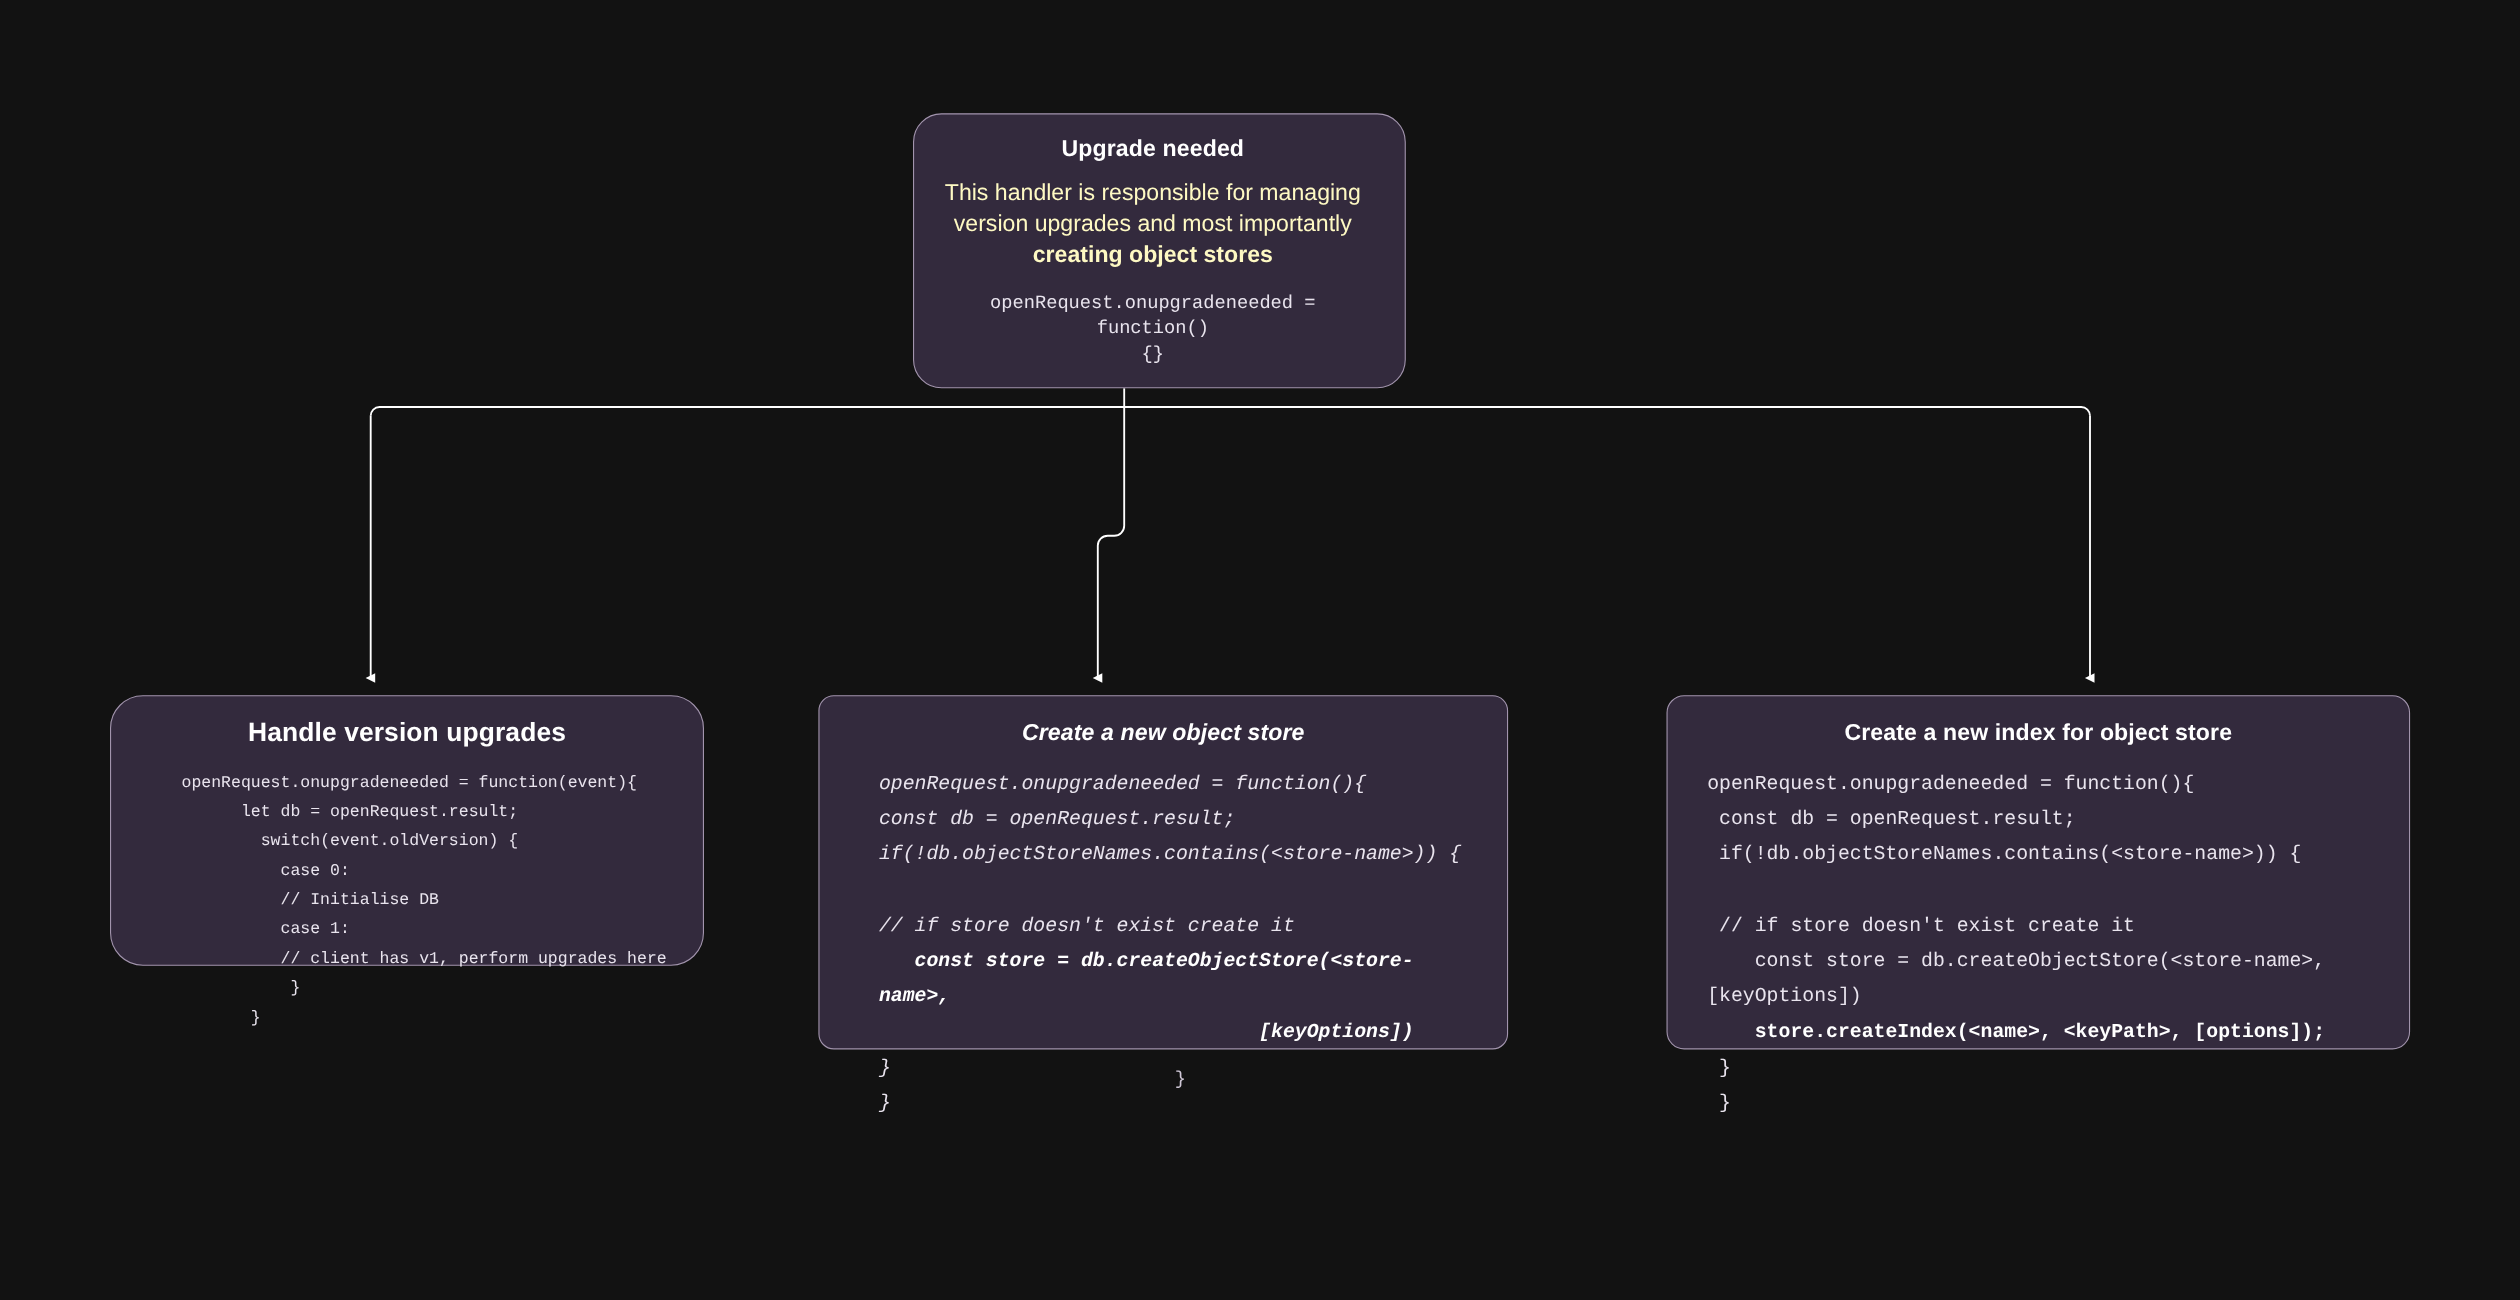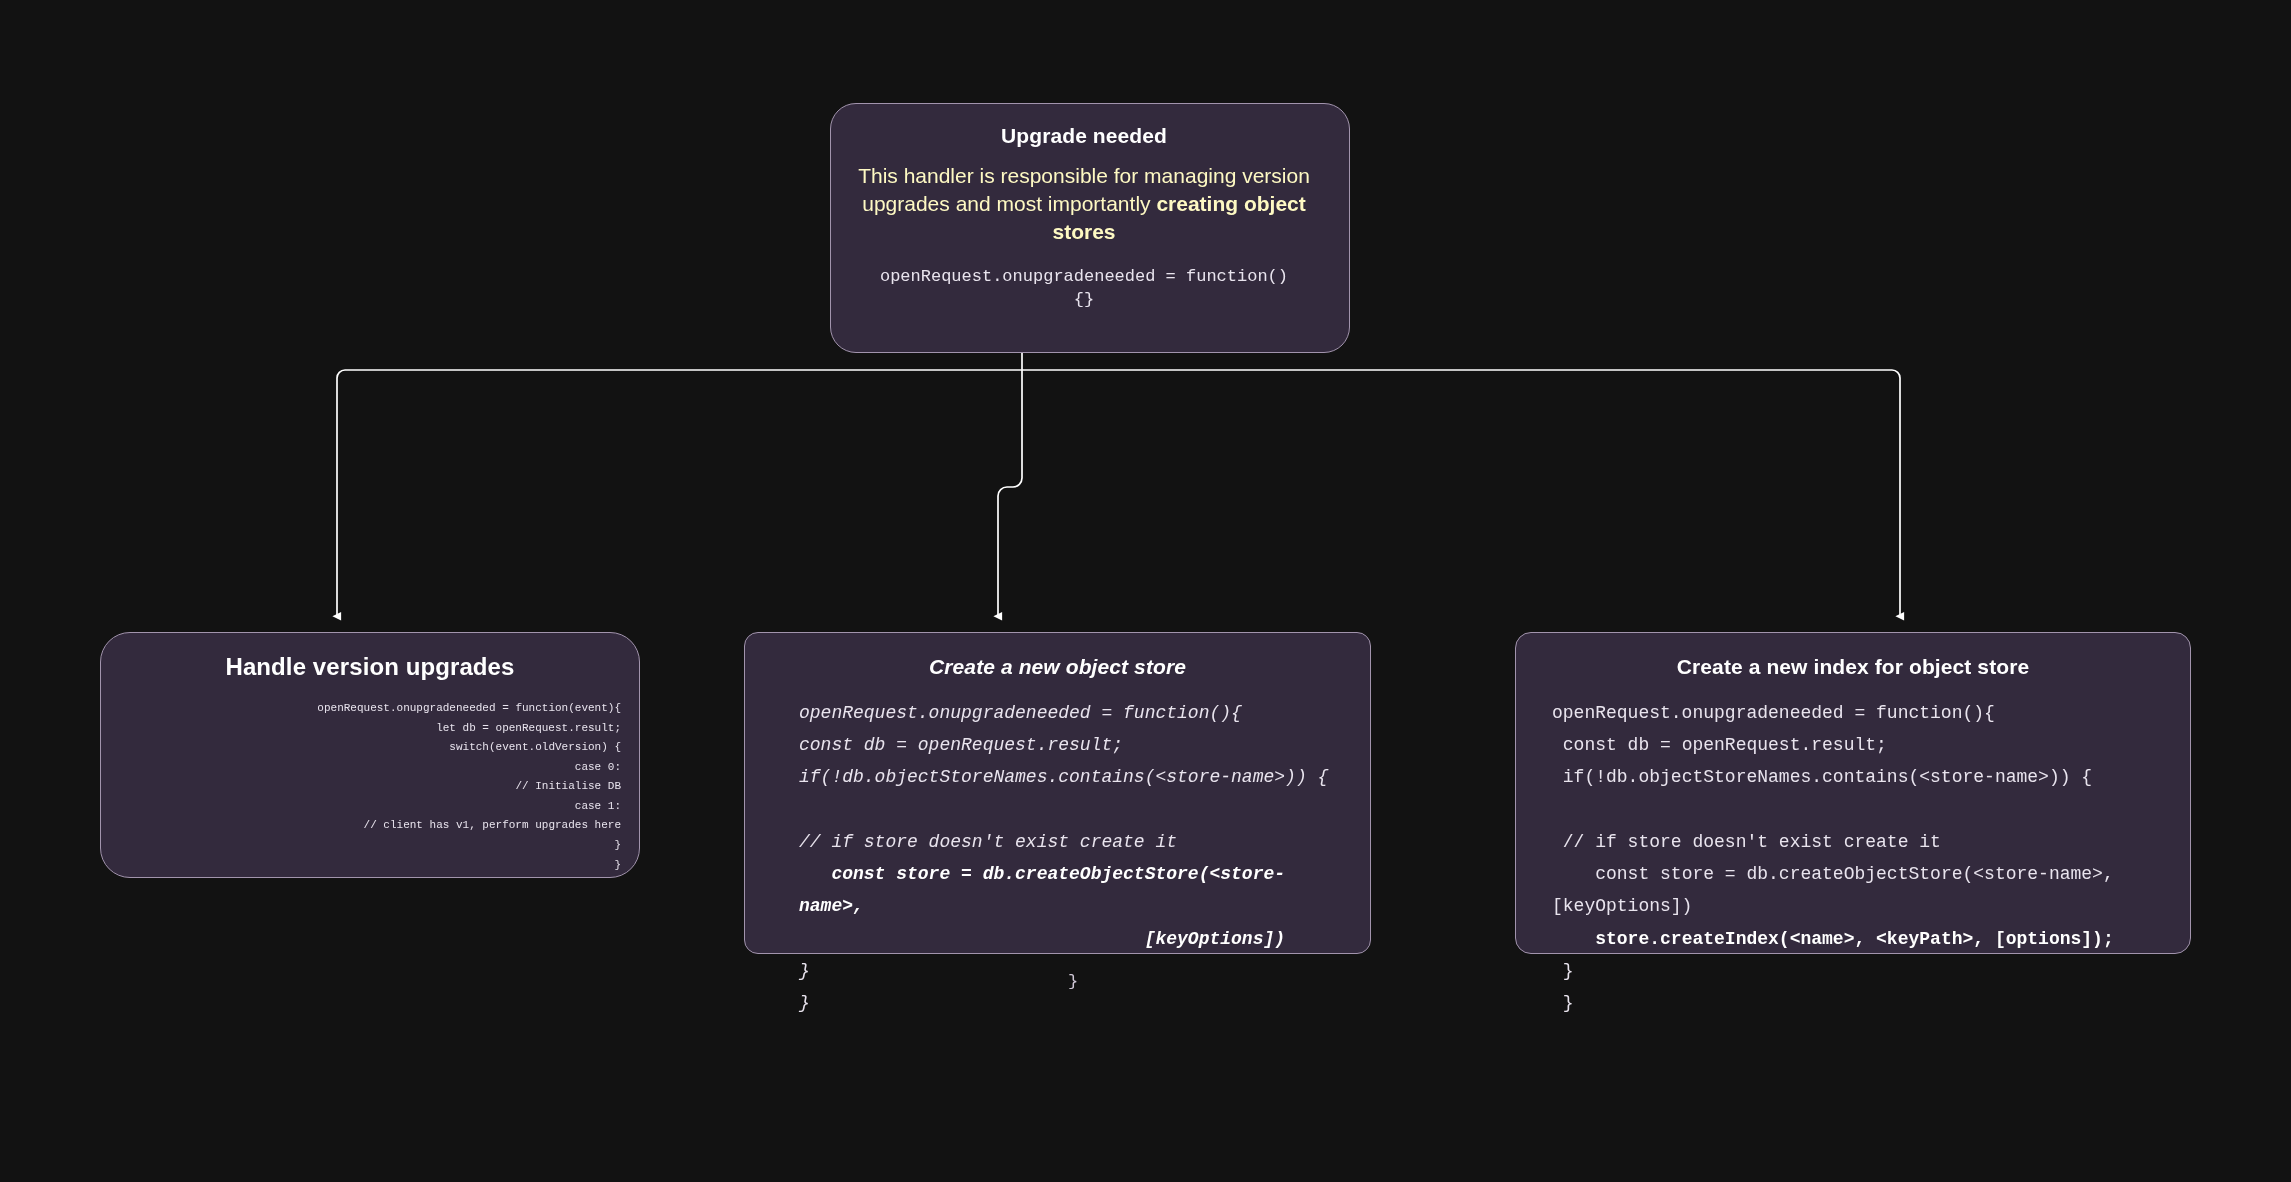--- a/index.html
+++ b/index.html
@@ -68,40 +68,40 @@
 
   .code b {
     font-weight: bold;
     color: #ffffff;
   }
 
   
   #node-upgrade-needed {
     left: 830px;
     top: 103px;
-    width: 520px;
+    width: 448px;
     height: 250px;
     border-radius: 26px;
     padding: 18px 32px 14px 20px;
   }
   #node-upgrade-needed .node-title { font-size: 21px; margin: 2px 0 14px 0; }
   #node-upgrade-needed .node-desc  { font-size: 21px; }
   #node-upgrade-needed .code       { font-size: 17px; text-align: center; margin-top: 20px; line-height: 1.35; }
 
   
   #node-handle-version-upgrades {
     left: 100px;
     top: 632px;
     width: 540px;
     height: 246px;
     border-radius: 30px;
     padding: 16px 18px;
   }
   #node-handle-version-upgrades .node-title { font-size: 24px; margin: 4px 0 18px 0; }
-  #node-handle-version-upgrades .code       { font-size: 11px; line-height: 1.78; text-align: right; padding-left: 46px; }
+  #node-handle-version-upgrades .code       { font-size: 15px; line-height: 1.78; text-align: left; padding-left: 46px; }
 
   
   #node-create-object-store {
     left: 744px;
     top: 632px;
     width: 627px;
     height: 322px;
     border-radius: 14px;
     padding: 16px 22px;
     font-style: italic;

